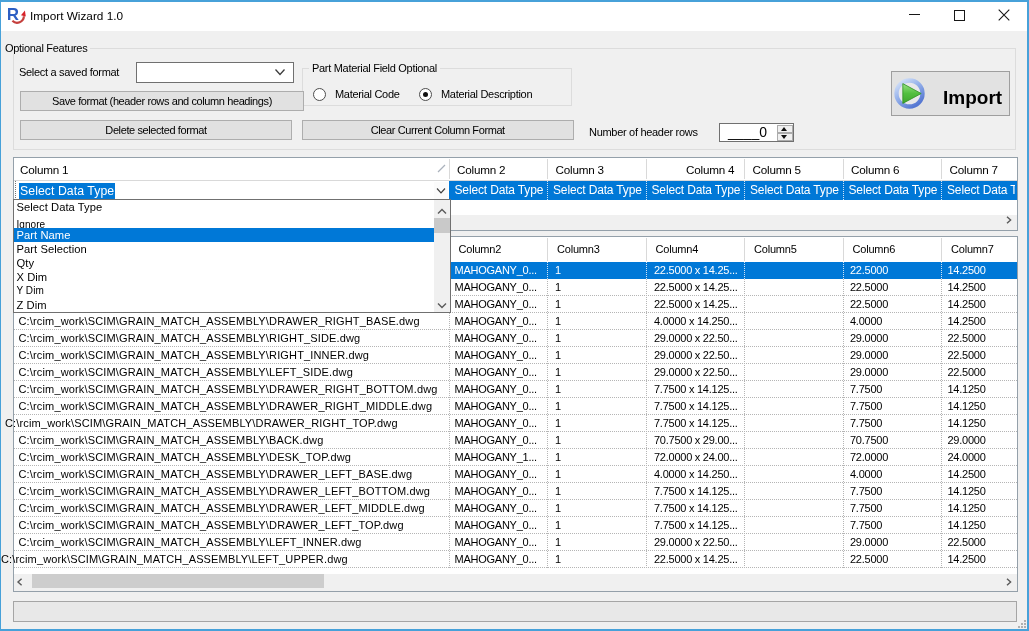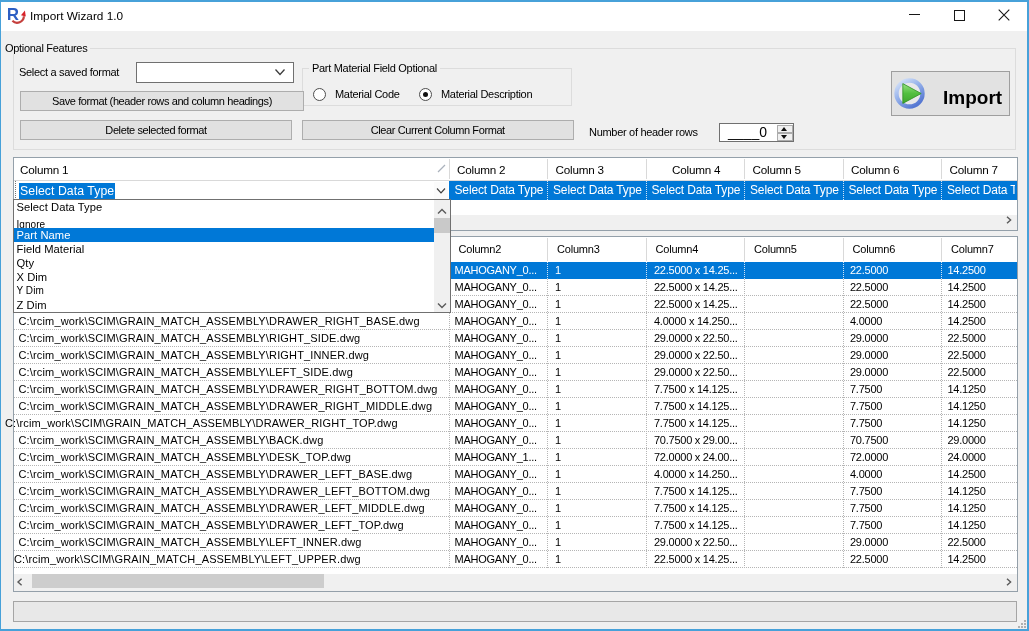--- a/index.html
+++ b/index.html
@@ -68,21 +68,21 @@
       </linearGradient>
     </defs>
 <circle cx="15.5" cy="15.5" r="13" fill="#e8e8ea" stroke="url(#rg)" stroke-width="4.4"></circle>
 <path d="M8.8 5.6 L27.2 15.5 L8.8 25.4 Z" fill="url(#tg)" stroke="#2f9022" stroke-width="0.8"></path>
 </svg>
 <div class="a" style="left:943px;top:91px;font-size:19px;line-height:14px;font-weight:bold">Import</div>
 <div class="a" style="left:13px;top:157px;width:1004.5px;height:74px;border:1px solid #94a0aa;background:#fff"></div>
 <div class="a hdr1" style="left:20px;top:162.5px">Column 1</div>
 <div class="a hdr1" style="left:457.0px;top:162.5px">Column 2</div>
 <div class="a hdr1" style="left:555.5px;top:162.5px">Column 3</div>
-<div class="a hdr1" style="left:672px;top:162.5px">Column 4</div>
+<div class="a hdr1" style="left:686px;top:162.5px">Column 4</div>
 <div class="a hdr1" style="left:752.5px;top:162.5px">Column 5</div>
 <div class="a hdr1" style="left:851.0px;top:162.5px">Column 6</div>
 <div class="a hdr1" style="left:949.5px;top:162.5px">Column 7</div>
 <div class="a vsep" style="left:448.5px;top:159px;height:20px"></div>
 <div class="a vsep" style="left:547px;top:159px;height:20px"></div>
 <div class="a vsep" style="left:645.5px;top:159px;height:20px"></div>
 <div class="a vsep" style="left:744px;top:159px;height:20px"></div>
 <div class="a vsep" style="left:842.5px;top:159px;height:20px"></div>
 <div class="a vsep" style="left:941px;top:159px;height:20px"></div>
 <div class="a" style="left:14px;top:180px;width:1002.5px;height:1px;background:#d9d9d9"></div>
@@ -234,21 +234,21 @@
 <div class="a cell" style="left:850.0px;top:519.0px;width:89.0px;color:#000">7.7500</div>
 <div class="a cell" style="left:947.5px;top:519.0px;width:67.0px;color:#000">14.1250</div>
 <div class="a" style="left:14px;top:532.5px;width:1002.5px;height:1px;background:repeating-linear-gradient(to right,#b5b5b5 0 1px,transparent 1px 2px)"></div>
 <div class="a cell c1" style="left:18.5px;top:536.0px;width:428.0px;color:#000">C:\rcim_work\SCIM\GRAIN_MATCH_ASSEMBLY\LEFT_INNER.dwg</div>
 <div class="a cell" style="left:454.5px;top:536.0px;width:90.5px;color:#000">MAHOGANY_0...</div>
 <div class="a cell" style="left:555px;top:536.0px;width:88.5px;color:#000">1</div>
 <div class="a cell" style="left:654.0px;top:536.0px;width:88.0px;color:#000">29.0000 x 22.50...</div>
 <div class="a cell" style="left:850.0px;top:536.0px;width:89.0px;color:#000">29.0000</div>
 <div class="a cell" style="left:947.5px;top:536.0px;width:67.0px;color:#000">22.5000</div>
 <div class="a" style="left:14px;top:549.5px;width:1002.5px;height:1px;background:repeating-linear-gradient(to right,#b5b5b5 0 1px,transparent 1px 2px)"></div>
-<div class="a cell c1" style="left:14px;top:553.0px;width:428.0px;color:#000">C:\rcim_work\SCIM\GRAIN_MATCH_ASSEMBLY\LEFT_UPPER.dwg</div>
+<div class="a cell c1" style="left:1px;top:553.0px;width:428.0px;color:#000">C:\rcim_work\SCIM\GRAIN_MATCH_ASSEMBLY\LEFT_UPPER.dwg</div>
 <div class="a cell" style="left:454.5px;top:553.0px;width:90.5px;color:#000">MAHOGANY_0...</div>
 <div class="a cell" style="left:555px;top:553.0px;width:88.5px;color:#000">1</div>
 <div class="a cell" style="left:654.0px;top:553.0px;width:88.0px;color:#000">22.5000 x 14.25...</div>
 <div class="a cell" style="left:850.0px;top:553.0px;width:89.0px;color:#000">22.5000</div>
 <div class="a cell" style="left:947.5px;top:553.0px;width:67.0px;color:#000">14.2500</div>
 <div class="a" style="left:14px;top:566.5px;width:1002.5px;height:1px;background:repeating-linear-gradient(to right,#b5b5b5 0 1px,transparent 1px 2px)"></div>
 <div class="a vdot" style="left:448.5px;top:278.5px;height:289.0px"></div>
 <div class="a vdotw" style="left:448.5px;top:261.5px;height:17.0px"></div>
 <div class="a vdot" style="left:547px;top:278.5px;height:289.0px"></div>
 <div class="a vdotw" style="left:547px;top:261.5px;height:17.0px"></div>
@@ -266,21 +266,21 @@
   </svg>
 <svg class="a" style="left:1005px;top:577.5px" width="8" height="8" viewBox="0 0 8 8">
     <path d="M2 0.8 L5.6 4 L2 7.2" fill="none" stroke="#5a5a5a" stroke-width="1.4"></path>
   </svg>
 <div class="a" style="left:31.5px;top:574px;width:292.5px;height:14px;background:#cdcdcd"></div>
 <div class="a" style="left:13px;top:199px;width:437.5px;height:114px;background:#fff;border:1px solid #707070"></div>
 <div class="a" style="left:16.5px;top:200.5px;font-size:11.2px;letter-spacing:0.05px;color:#000;white-space:nowrap">Select Data Type</div>
 <div class="a" style="left:16.5px;top:219px;font-size:10px;letter-spacing:0.05px;color:#000;white-space:nowrap">Ignore</div>
 <div class="a" style="left:14px;top:228.2px;width:419.5px;height:14.1px;background:#0078d7"></div>
 <div class="a" style="left:16.5px;top:228.7px;font-size:11.2px;letter-spacing:0.05px;color:#fff;white-space:nowrap">Part Name</div>
-<div class="a" style="left:16.5px;top:242.8px;font-size:11.2px;letter-spacing:0.05px;color:#000;white-space:nowrap">Field Material</div>
+<div class="a" style="left:16.5px;top:242.8px;font-size:11.2px;letter-spacing:0.05px;color:#000;white-space:nowrap">Part Selection</div>
 <div class="a" style="left:16.5px;top:256.9px;font-size:11.2px;letter-spacing:0.05px;color:#000;white-space:nowrap">Qty</div>
 <div class="a" style="left:16.5px;top:271.0px;font-size:11.2px;letter-spacing:0.05px;color:#000;white-space:nowrap">X Dim</div>
 <div class="a" style="left:16.5px;top:285.1px;font-size:10px;letter-spacing:0.05px;color:#000;white-space:nowrap">Y Dim</div>
 <div class="a" style="left:16.5px;top:299.2px;font-size:11.2px;letter-spacing:0.05px;color:#000;white-space:nowrap">Z Dim</div>
 <div class="a" style="left:433.5px;top:200px;width:16px;height:112px;background:#f0f0f0"></div>
 <div class="a" style="left:433.5px;top:218px;width:16px;height:15px;background:#c9c9c9"></div>
 <svg class="a" style="left:436.5px;top:207.5px" width="10" height="7" viewBox="0 0 10 7">
     <path d="M1 5.5 L5 1.5 L9 5.5" fill="none" stroke="#5a5a5a" stroke-width="1.4"></path>
   </svg>
 <svg class="a" style="left:436.5px;top:302px" width="10" height="7" viewBox="0 0 10 7">

